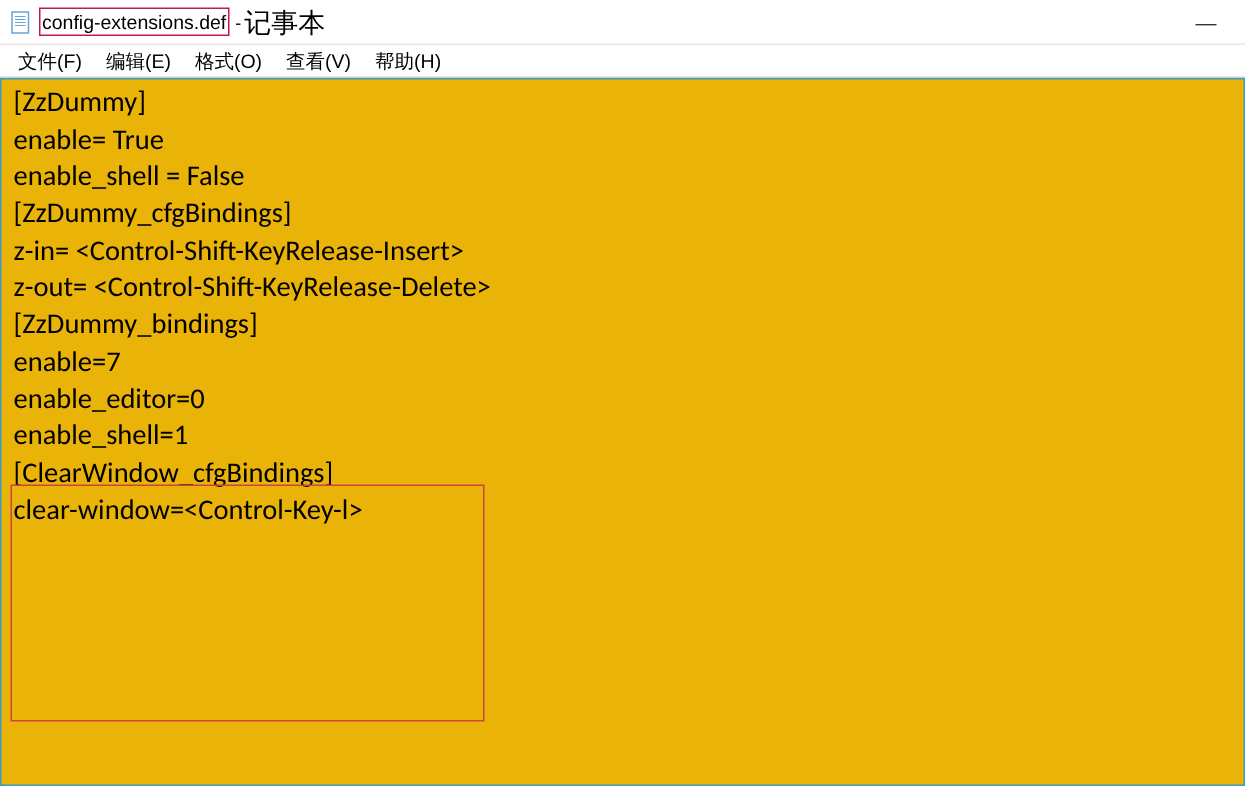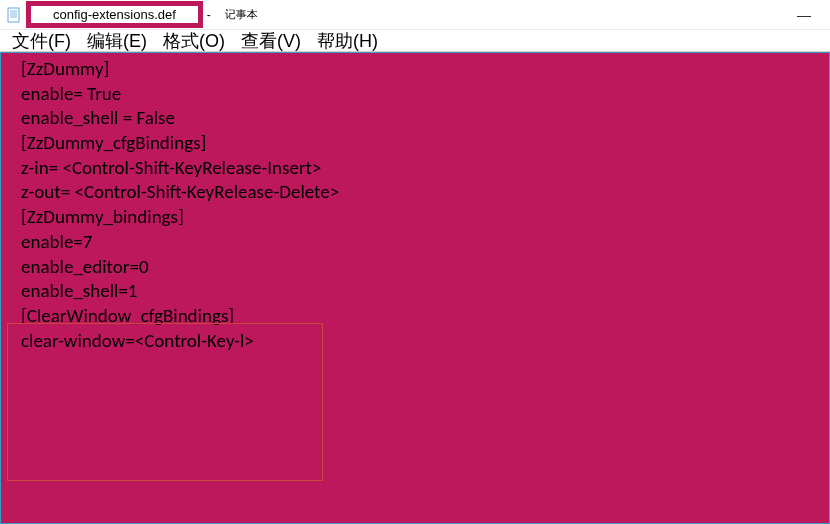--- a/index.html
+++ b/index.html
@@ -25,30 +25,30 @@
     }
     .titlebar-icon {
       width: 16px;
       height: 16px;
       margin-right: 4px;
       display: flex;
       align-items: center;
       justify-content: center;
     }
     .filename-box {
-      border: 5px solid #be185d;
-      padding: 1px 22px;
+      border: 1px solid #be185d;
+      padding: 1px 1px;
       font-size: 13px;
       color: #000;
       margin-right: 4px;
     }
     .app-name {
-      font-size: 11px;
+      font-size: 18px;
       color: #000;
-      margin-left: 14px;
+      margin-left: 2px;
     }
     .window-controls {
       margin-left: auto;
       display: flex;
       gap: 18px;
       padding-right: 6px;
     }
     .window-control {
       width: 28px;
       height: 20px;
@@ -61,30 +61,30 @@
     .menubar {
       height: 22px;
       display: flex;
       align-items: center;
       padding: 0 4px;
       background: #fff;
       border-bottom: 1px solid #d0d0d0;
     }
     .menu-item {
       padding: 2px 8px;
-      font-size: 18px;
+      font-size: 13px;
       color: #000;
       cursor: default;
     }
     .editor-area {
       border: 1px solid #3a9bc5;
       margin: 0;
-      padding: 4px 20px;
+      padding: 4px 8px;
       height: calc(524px - 52px);
-      background: #be185d;
+      background: #eab308;
       font-family: "Calibri", "Arial", sans-serif;
       font-size: 19px;
       line-height: 1.3;
       color: #000;
       position: relative;
     }
     .text-line {
       white-space: pre;
     }
     .highlight-box {

